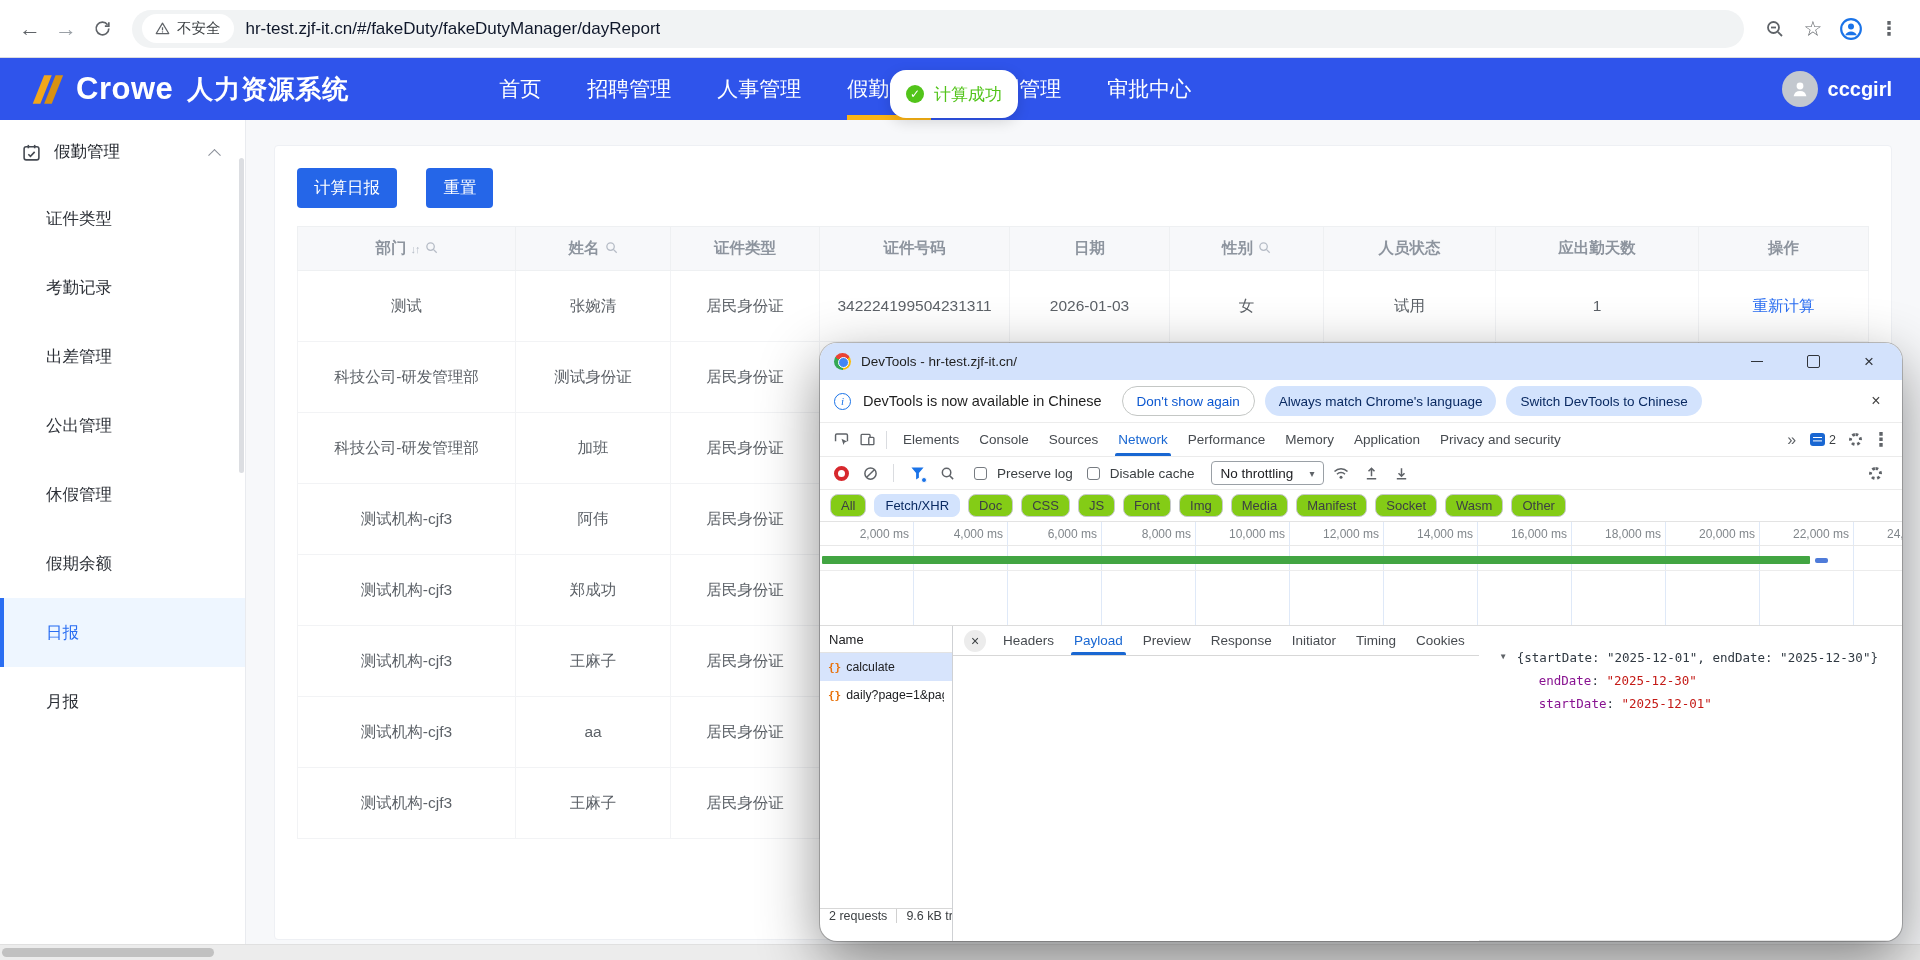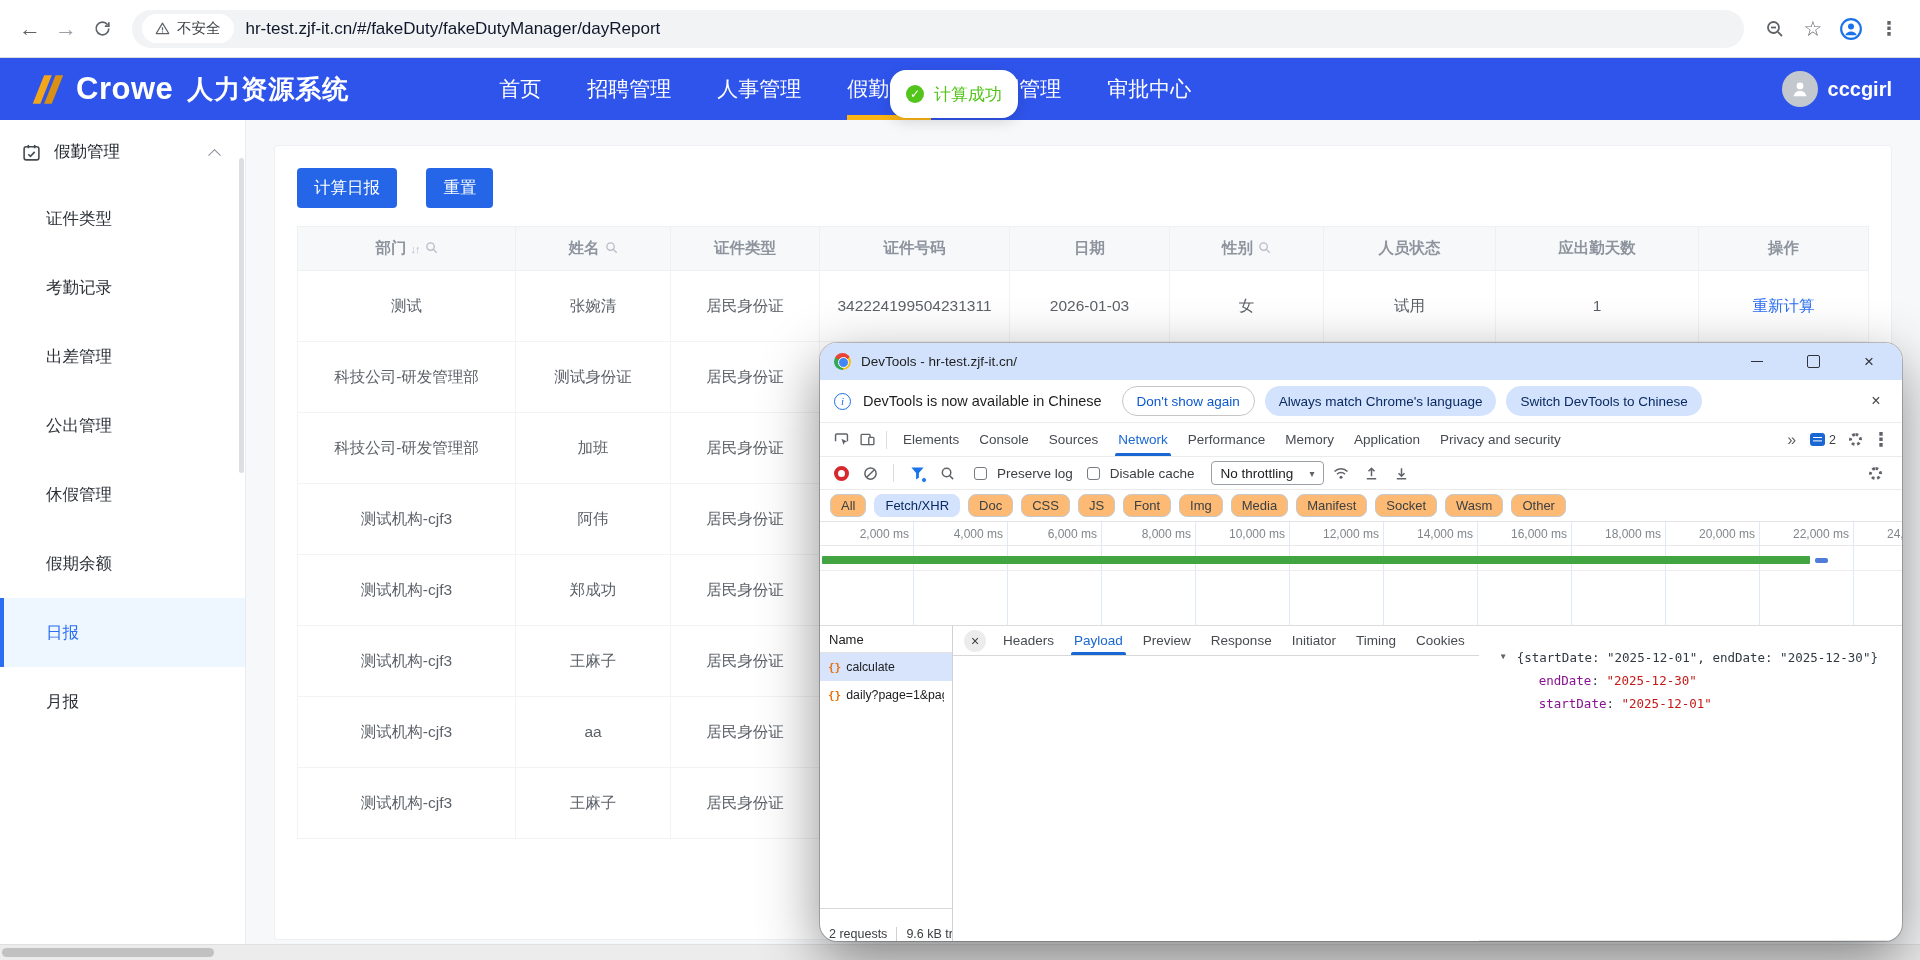--- a/index.html
+++ b/index.html
@@ -113,40 +113,40 @@
   .funnel-wrap{position:relative;width:26px;height:26px;display:flex;align-items:center;justify-content:center;cursor:pointer}
   .funnel-wrap .fdot{position:absolute;right:3px;bottom:3px;width:6px;height:6px;border-radius:50%;background:#1a73e8;border:1.5px solid #fff}
 
   .dt-filter{height:33px;display:flex;align-items:center;padding:0 10px;gap:10px;flex:0 0 auto}
   .filter-box{flex:1;height:25px;background:#f1f3f4;border-radius:13px;display:flex;align-items:center;padding:0 11px;gap:8px;color:#5f6368;min-width:0;cursor:text}
   .filter-ph{font-size:13.5px;color:#5f6368}
   .inv-label{font-size:13.5px;color:#3c4043}
   .morefilters{display:flex;align-items:center;gap:8px;font-size:13.5px;color:#3c4043;margin-right:10px;white-space:nowrap;cursor:pointer}
 
   .dt-chips{height:32px;display:flex;align-items:center;padding:0 10px;gap:8px;border-bottom:1px solid #e3e3e3;flex:0 0 auto}
-  .chip{height:23px;padding:0 10px;border:1px solid #c6c9cc;border-radius:8px;font-size:13px;color:#3c4043;display:flex;align-items:center;background:#fdba74;white-space:nowrap;cursor:pointer}
+  .chip{height:23px;padding:0 10px;border:1px solid #c6c9cc;border-radius:8px;font-size:13px;color:#3c4043;display:flex;align-items:center;background:#84cc16;white-space:nowrap;cursor:pointer}
   .chip.active{background:#d3e3fd;border-color:#d3e3fd;color:#0a2a62}
 
   .dt-overview{height:104px;position:relative;border-bottom:1px solid #dcdcdc;overflow:hidden;flex:0 0 auto;
     background:repeating-linear-gradient(to right,transparent 0 93px,#dfe9f8 93px 94px)}
   .ticks{display:flex;height:24px;align-items:center;border-bottom:1px solid #e8e8e8}
   .tick{flex:0 0 94px;text-align:right;padding-right:5px;font-size:12px;color:#80868b;white-space:nowrap}
   .ov-split{position:absolute;top:48px;left:0;right:0;border-top:1px solid #ececec}
   .ov-bar{position:absolute;left:2px;top:34px;height:8px;width:988px;background:#42a542;border-radius:1px}
   .ov-dash{position:absolute;left:995px;top:36px;width:13px;height:5px;background:#4f7bd9;border-radius:2px}
 
   .dt-main{flex:1;display:flex;min-height:0}
   .dt-left{width:133px;border-right:1px solid #cfd1d4;display:flex;flex-direction:column;flex:0 0 auto;overflow:hidden}
   .name-head{height:27px;border-bottom:1px solid #e3e3e3;display:flex;align-items:center;padding:0 9px;font-size:13px;color:#202124;flex:0 0 auto}
   .req{height:28px;display:flex;align-items:center;padding:0 8px;gap:5px;font-size:12.3px;color:#202124;white-space:nowrap;overflow:hidden;flex:0 0 auto;cursor:pointer}
   .req.selected{background:#d7e4fc}
   .xhr-ico{color:#e8710a;font-family:"DejaVu Sans Mono",monospace;font-size:11px;font-weight:700;flex:0 0 auto}
   .xhr-ico::before{content:"{}"}
   .req-name{overflow:hidden}
-  .dt-status{margin-top:auto;height:33px;border-top:1px solid #d7d7d7;display:flex;align-items:flex-end;padding:0 9px;gap:9px;font-size:12.5px;color:#3c4043;white-space:nowrap;overflow:hidden;flex:0 0 auto}
+  .dt-status{margin-top:auto;height:33px;border-top:1px solid #d7d7d7;display:flex;align-items:flex-start;padding:0 9px;gap:9px;font-size:12.5px;color:#3c4043;white-space:nowrap;overflow:hidden;flex:0 0 auto}
   .sdiv{width:1px;height:14px;background:#d0d0d0;flex:0 0 auto}
 
   .dt-right{flex:1;display:flex;flex-direction:row;min-width:0}
   .detail-tabs{height:30px;display:flex;align-items:center;border-bottom:1px solid #d7d7d7;padding:0 4px;flex:0 0 auto}
   .dclose{width:22px;height:22px;border-radius:50%;background:#ececec;display:flex;align-items:center;justify-content:center;color:#3c4043;font-size:14px;margin:0 7px;flex:0 0 auto;cursor:pointer}
   .dclose::before{content:"×"}
   .dtabs-host{display:flex;height:100%}
   .dtab{padding:0 10px;font-size:13.5px;color:#474b50;height:100%;display:flex;align-items:center;position:relative;white-space:nowrap;cursor:pointer}
   .dtab.active{color:#1967d2}
   .dtab.active::after{content:"";position:absolute;left:7px;right:7px;bottom:0;height:3px;background:#1967d2;border-radius:2px 2px 0 0}

